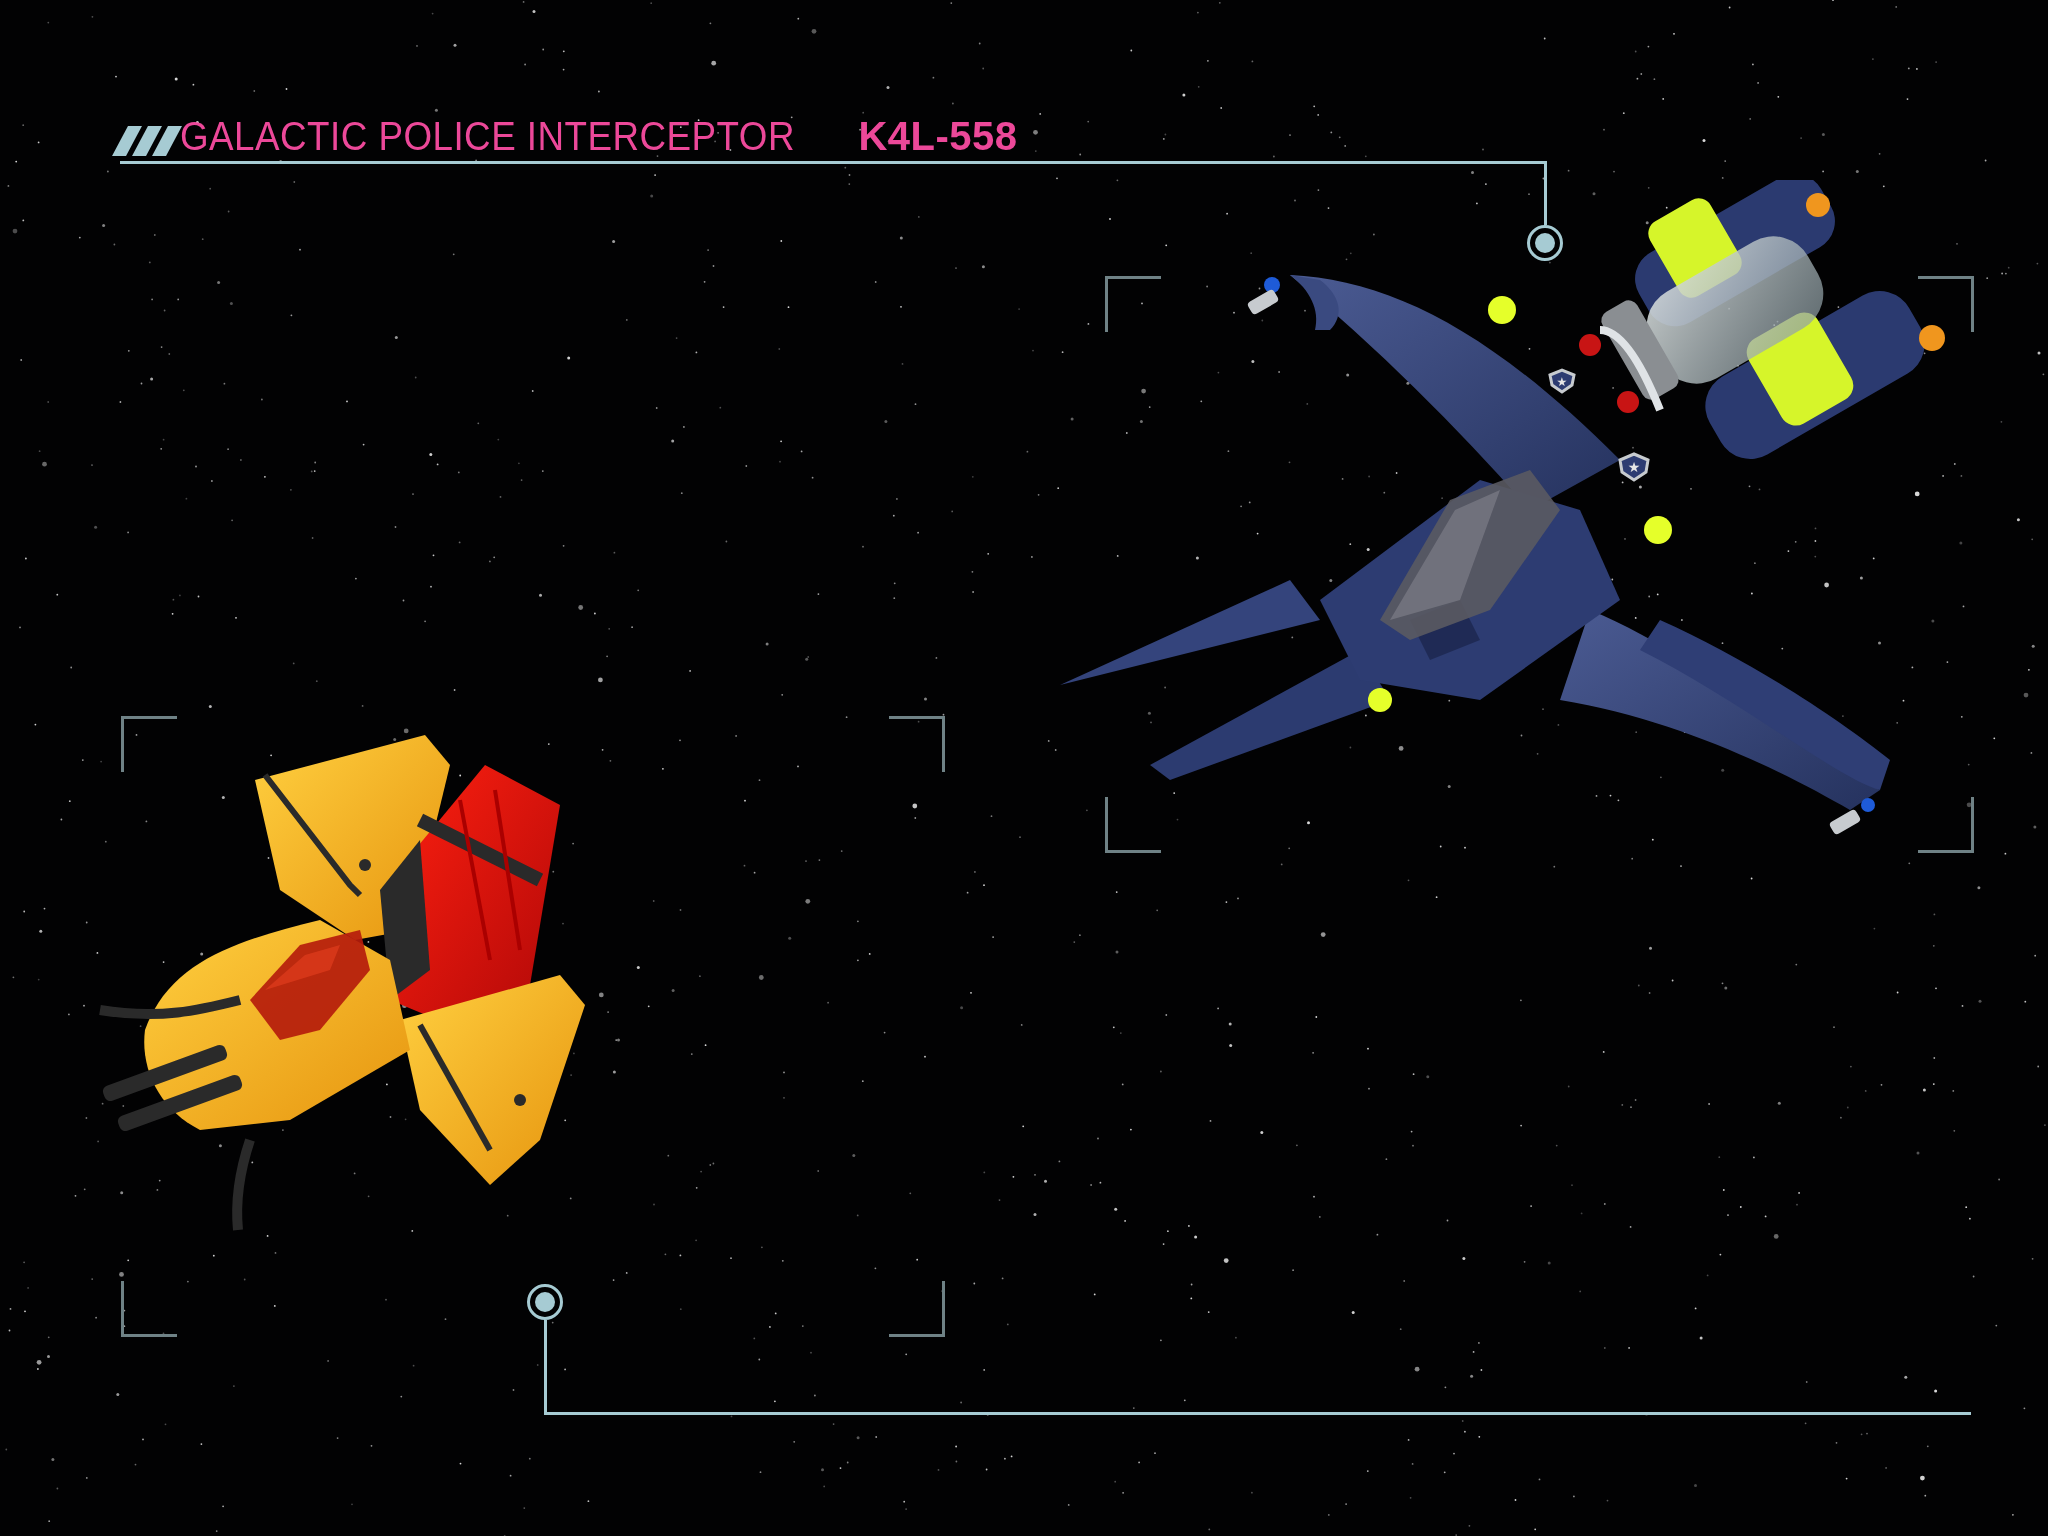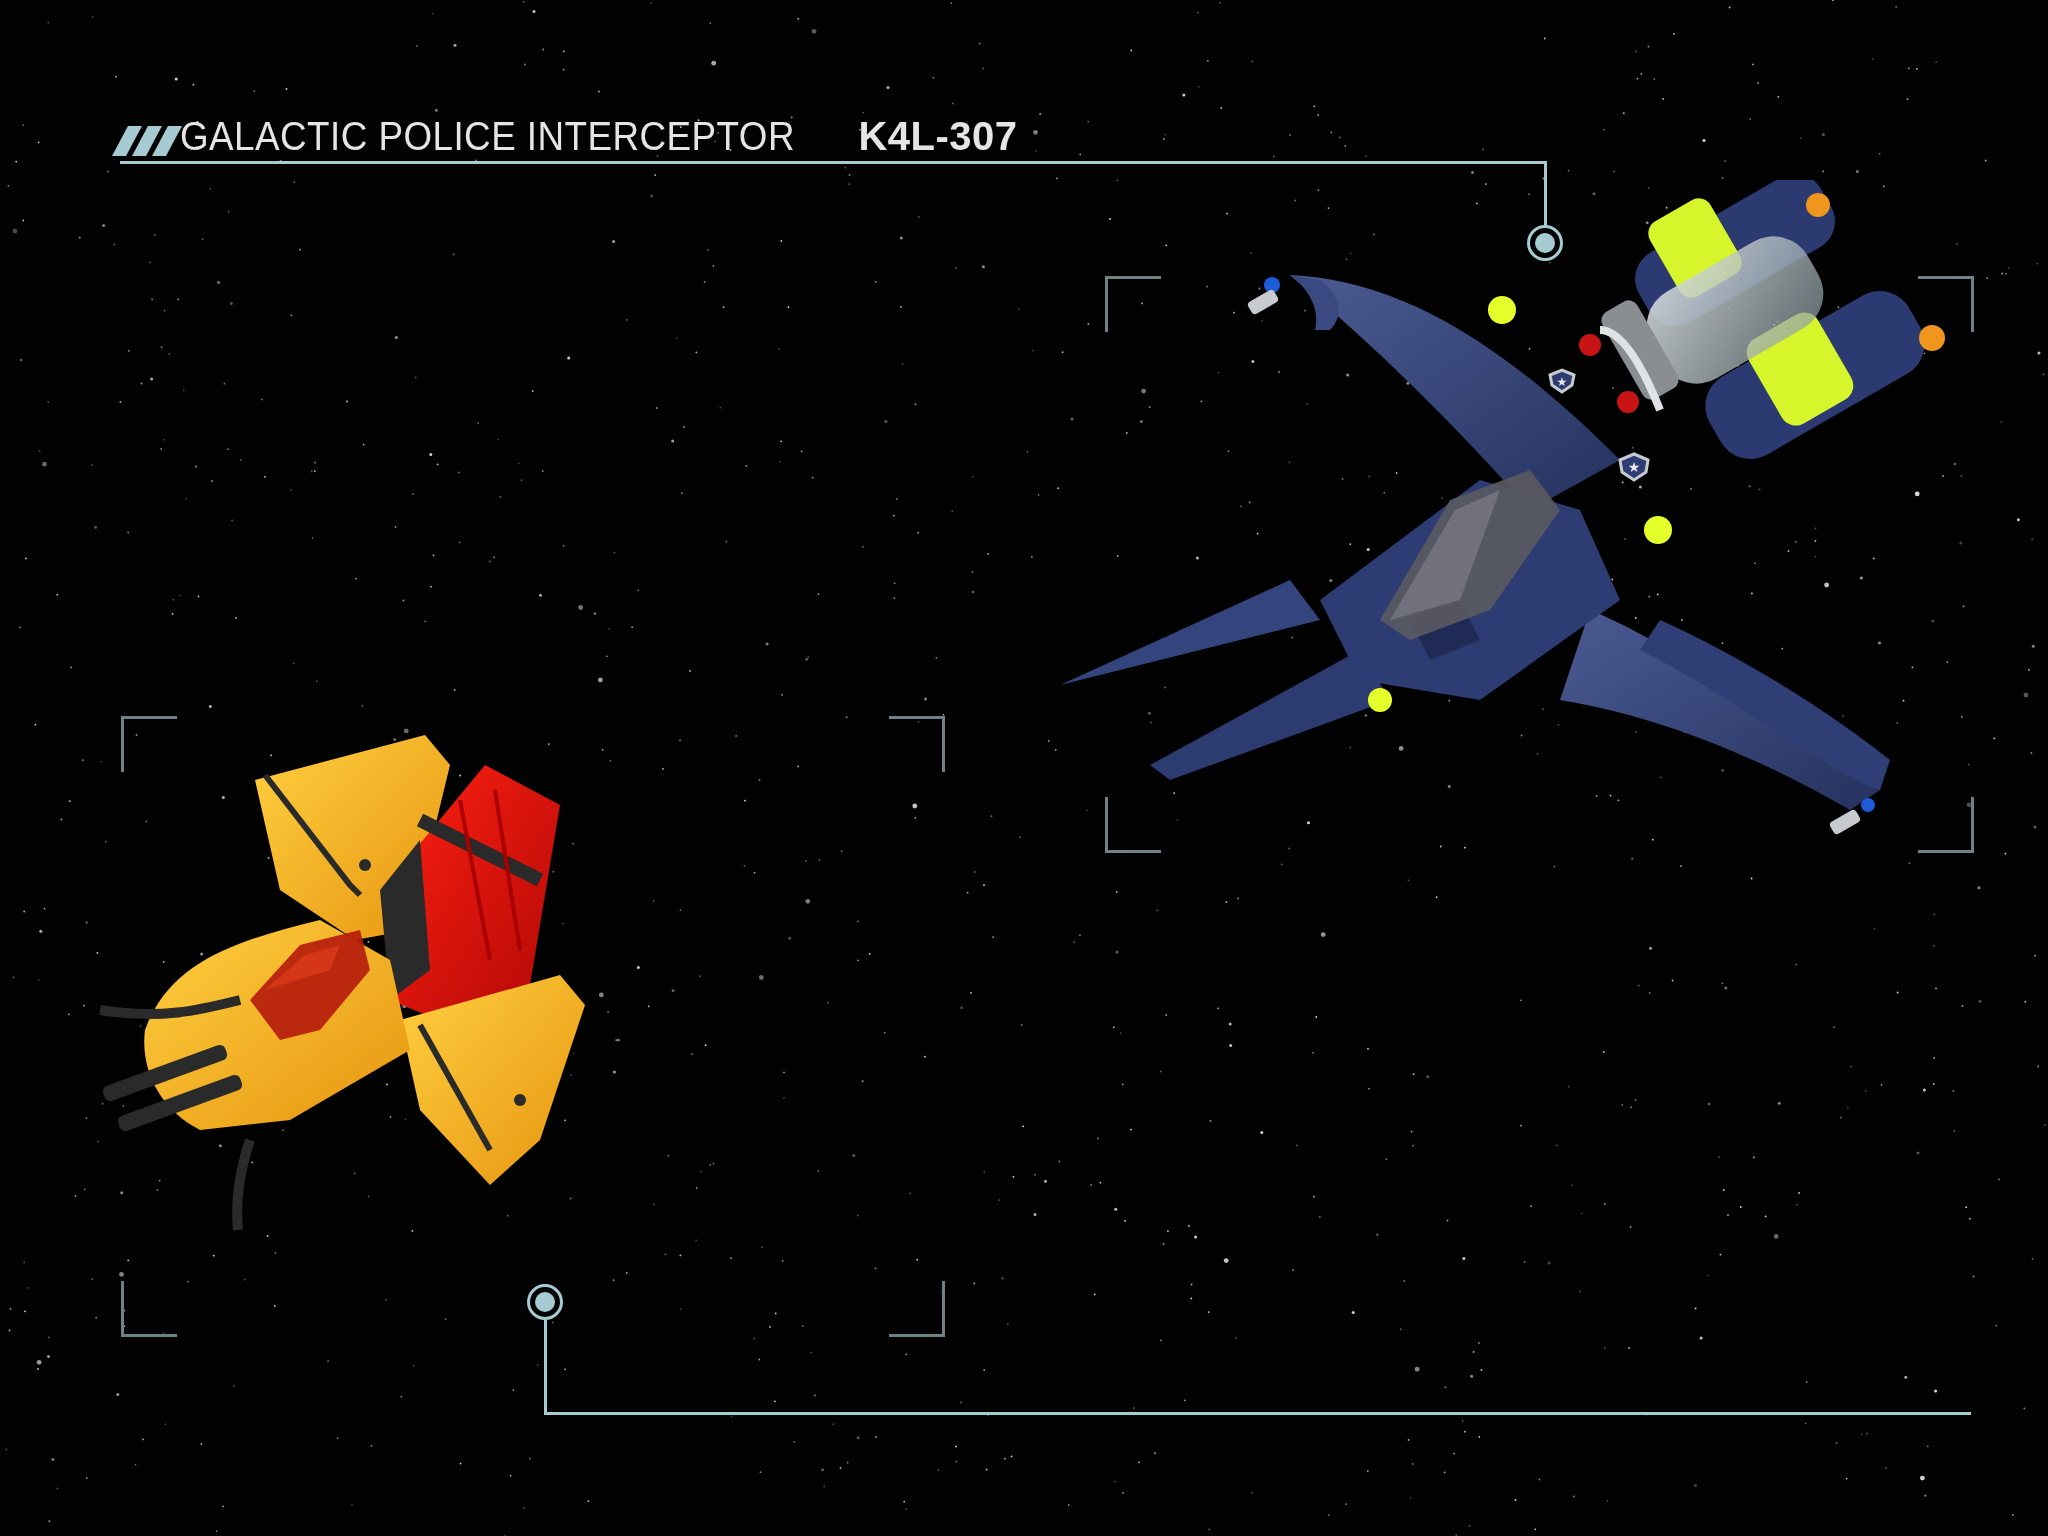--- a/index.html
+++ b/index.html
@@ -1,21 +1,21 @@
 <!DOCTYPE html>
 <html><head>
 <meta charset="utf-8">
 <style>
   html, body { margin:0; padding:0; background:#000; }
   body { width:2048px; height:1536px; position:relative; overflow:hidden;
          font-family:"Liberation Sans", "DejaVu Sans", sans-serif; }
   #stage { position:absolute; left:0; top:0; width:2048px; height:1536px; background:#020203; }
   #stars { position:absolute; left:0; top:0; width:2048px; height:1536px; }
 
-  .title { position:absolute; color:#e5e5e5; font-size:40px; letter-spacing:0.5px;
+  .title { position:absolute; color:#ec4899; font-size:40px; letter-spacing:0.5px;
            white-space:nowrap; display:flex; align-items:flex-end; line-height:1; }
   .title .light { font-weight:300; font-family:"Liberation Sans", sans-serif; transform:scaleX(0.92); transform-origin:left bottom; display:inline-block; }
   .title .bold { font-weight:700; margin-left:10px; }
   .stripes { display:inline-flex; gap:6px; margin-right:6px; height:30px; align-items:stretch; }
   .stripes i { display:block; width:14px; height:30px; background:#a6cbd3; transform:skewX(-28deg); }
 
   .leader { position:absolute; background:#a6cbd3; }
   .node { position:absolute; width:36px; height:36px; border:3px solid #a6cbd3; border-radius:50%; box-sizing:border-box; }
   .node::after { content:""; position:absolute; left:50%; top:50%; width:20px; height:20px; margin:-10px 0 0 -10px;
                  background:#a6cbd3; border-radius:50%; }
@@ -935,21 +935,21 @@
       <circle cx="1117.0" cy="951.9" r="1.5" fill="#ffffff" opacity="0.36"></circle>
     </svg>
 
   <div class="title" style="left:120px; top:116px;">
     <span class="stripes">
         <i></i>
         <i></i>
         <i></i>
       </span>
     <span class="light">GALACTIC POLICE INTERCEPTOR</span>
-    <span class="bold">K4L-307</span>
+    <span class="bold">K4L-558</span>
   </div>
   <div class="leader" style="left:120px; top:161px; width:1427px; height:3px;"></div>
   <div class="leader" style="left:1544px; top:161px; width:3px; height:64px;"></div>
   <div class="node" style="left:1527px; top:225px;"></div>
 
   <div class="bracket tl" style="left:1105px; top:276px;"></div>
   <div class="bracket tr" style="left:1918px; top:276px;"></div>
   <div class="bracket bl" style="left:1105px; top:797px;"></div>
   <div class="bracket br" style="left:1918px; top:797px;"></div>
 

